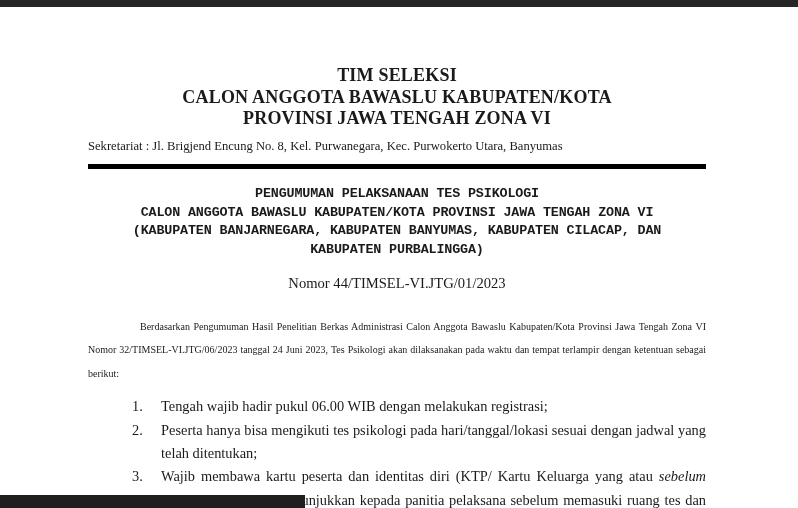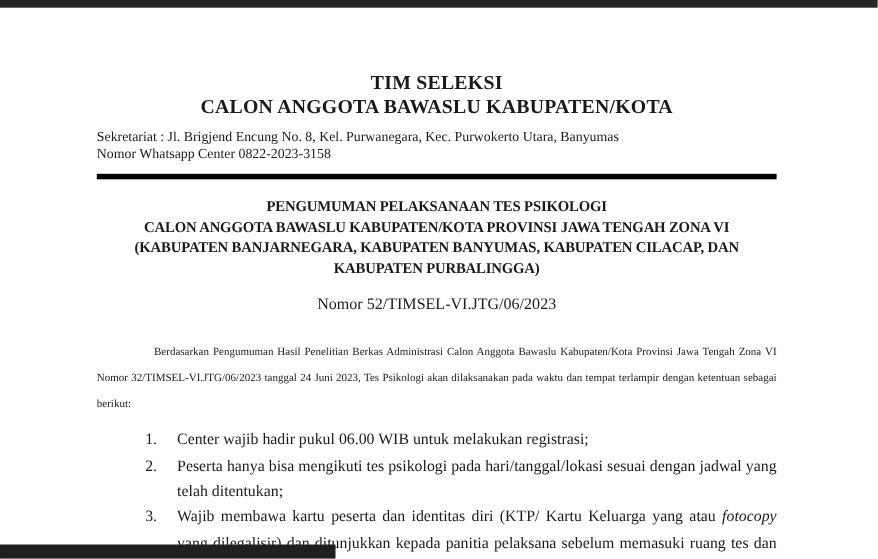--- a/index.html
+++ b/index.html
@@ -77,21 +77,21 @@
 
   
   #header-rule {
     margin-top: 10px;
     width: 618px;
     height: 5px;
     background: #000000;
   }
 
   
-  #announcement-title { padding-top: 16px; }
+  #announcement-title { padding-top: 16px; font-family: Liberation Mono, monospace; }
   .title-line {
     text-align: center;
     font-weight: bold;
     font-size: 13.6px;
     line-height: 18.5px;
     letter-spacing: -0.15px;
     transform: scaleX(0.985);
   }
   #doc-number {
     text-align: center;
@@ -143,37 +143,37 @@
 <div id="viewer-top-bar"></div>
 <div id="page-left-edge"></div>
 <div id="viewer-bottom-bar"></div>
 
 <div id="page-sheet">
   <div class="content">
 
     <div id="letterhead">
       <div class="lh-line first">TIM SELEKSI</div>
       <div class="lh-line">CALON ANGGOTA BAWASLU KABUPATEN/KOTA</div>
+      <div class="lh-line">PROVINSI JAWA TENGAH ZONA VI</div>
       <div class="lh-addr" id="addr-line-1">Sekretariat : Jl. Brigjend Encung No. 8, Kel. Purwanegara, Kec. Purwokerto Utara, Banyumas</div>
-      <div class="lh-addr">Nomor Whatsapp Center 0822-2023-3158</div>
     </div>
 
     <div id="header-rule"></div>
 
     <div id="announcement-title">
       <div class="title-line">PENGUMUMAN PELAKSANAAN TES PSIKOLOGI</div>
       <div class="title-line">CALON ANGGOTA BAWASLU KABUPATEN/KOTA PROVINSI JAWA TENGAH ZONA VI</div>
       <div class="title-line">(KABUPATEN BANJARNEGARA, KABUPATEN BANYUMAS, KABUPATEN CILACAP, DAN</div>
       <div class="title-line">KABUPATEN PURBALINGGA)</div>
     </div>
 
-    <div id="doc-number">Nomor 52/TIMSEL-VI.JTG/06/2023</div>
+    <div id="doc-number">Nomor 44/TIMSEL-VI.JTG/01/2023</div>
 
     <div id="body-paragraph">Berdasarkan Pengumuman Hasil Penelitian Berkas Administrasi Calon Anggota Bawaslu Kabupaten/Kota Provinsi Jawa Tengah Zona VI Nomor 32/TIMSEL-VI.JTG/06/2023 tanggal 24 Juni 2023, Tes Psikologi akan dilaksanakan pada waktu dan tempat terlampir dengan ketentuan sebagai berikut:</div>
 
     <ol id="terms-list">
-        <li class="term-item"><span class="term-num">1.</span><span class="term-text"><span>Center </span><b>wajib hadir pukul 06.00 WIB</b><span> untuk melakukan registrasi;</span></span></li>
+        <li class="term-item"><span class="term-num">1.</span><span class="term-text"><span>Tengah </span><b>wajib hadir pukul 06.00 WIB</b><span> dengan melakukan registrasi;</span></span></li>
         <li class="term-item"><span class="term-num">2.</span><span class="term-text"><span>Peserta hanya bisa mengikuti tes psikologi pada hari/tanggal/lokasi sesuai dengan jadwal yang telah ditentukan;</span></span></li>
-        <li class="term-item"><span class="term-num">3.</span><span class="term-text"><span>Wajib membawa kartu peserta dan identitas diri (KTP/ Kartu Keluarga yang atau </span><i>fotocopy</i><span> yang dilegalisir) dan ditunjukkan kepada panitia pelaksana sebelum memasuki ruang tes dan akan</span></span></li>
+        <li class="term-item"><span class="term-num">3.</span><span class="term-text"><span>Wajib membawa kartu peserta dan identitas diri (KTP/ Kartu Keluarga yang atau </span><i>sebelum</i><span> yang dilegalisir) dan ditunjukkan kepada panitia pelaksana sebelum memasuki ruang tes dan akan</span></span></li>
       </ol>
 
   </div>
 </div>
 
 </body></html>

